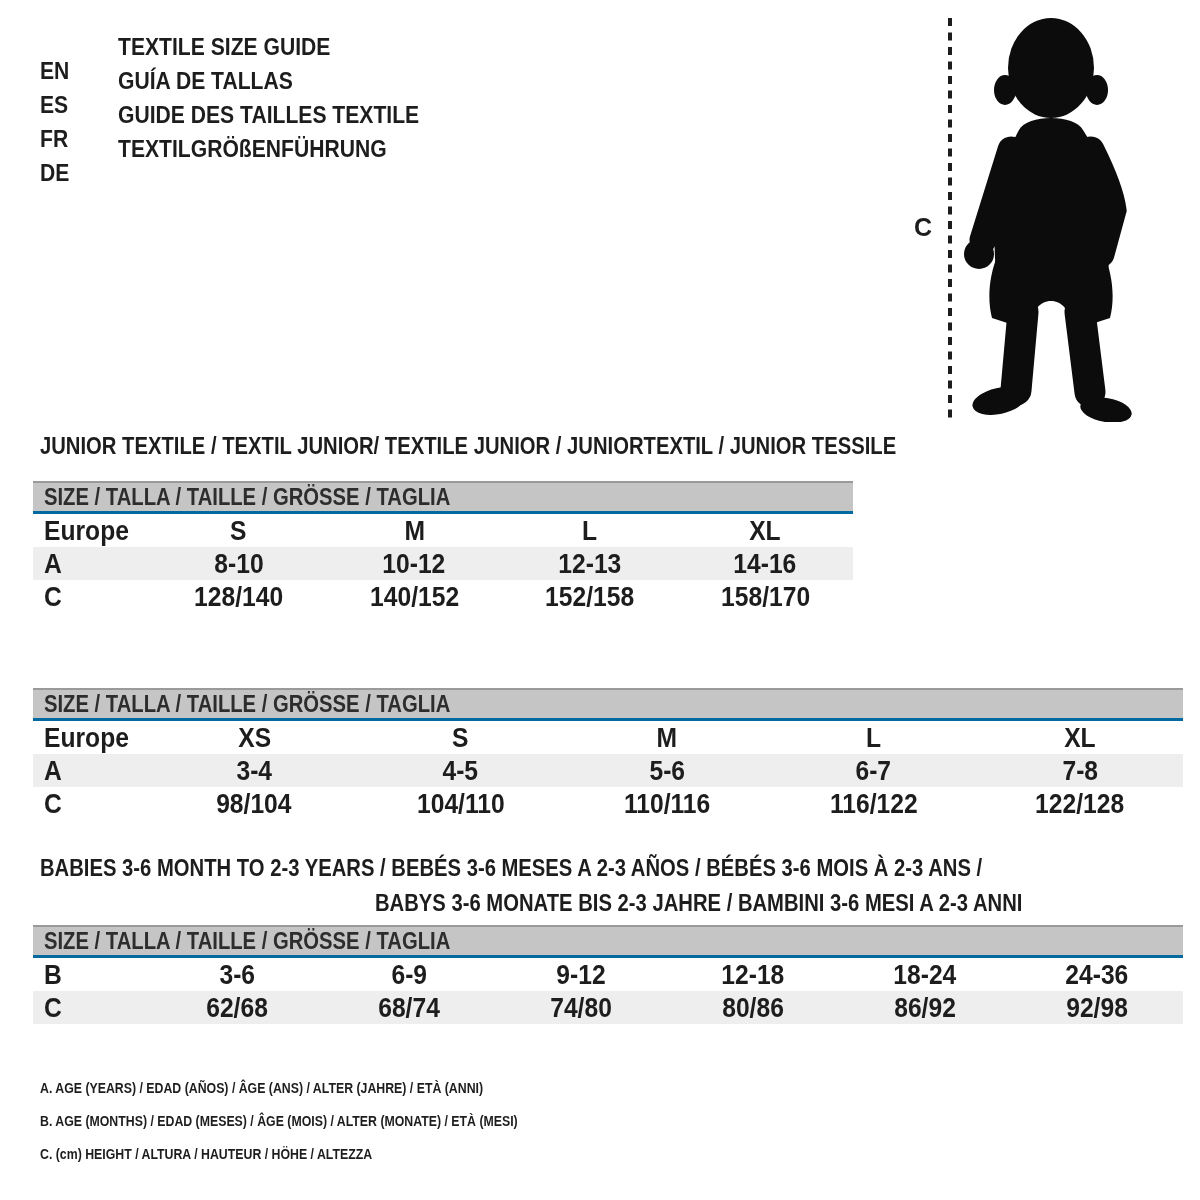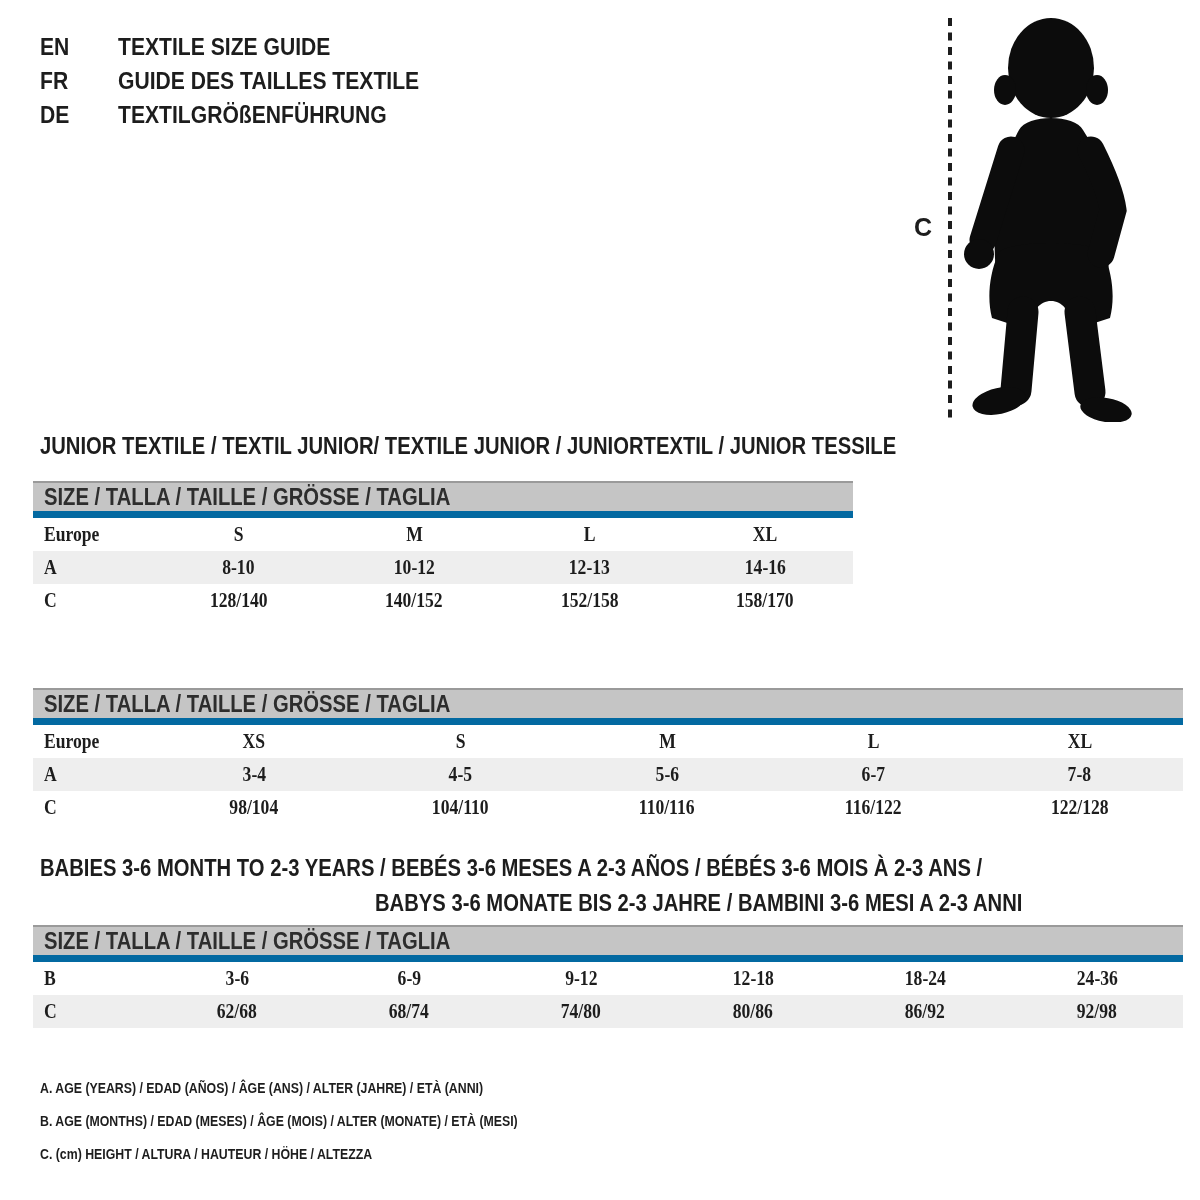--- a/index.html
+++ b/index.html
@@ -6,59 +6,63 @@
   body{width:1200px;height:1200px;font-family:"Liberation Sans",sans-serif;color:#1d1d1d;}
   .canvas{position:relative;width:1200px;height:1200px;background:#ffffff;overflow:hidden;}
 
   
   .cz{display:inline-block;transform:scaleX(.88);transform-origin:0 50%;white-space:nowrap;}
   .czc{display:inline-block;transform:scaleX(.88);transform-origin:50% 50%;white-space:nowrap;}
 
   
   .lang{position:absolute;left:40px;top:30px;font-size:24px;font-weight:bold;}
   .lang-row{height:34px;line-height:34px;display:flex;}
-  .lang-code{width:78px;flex:0 0 78px;}
+  .lang-code{width:78px;flex:0 0 78px;margin-top:24px;}
 
   
   .dashline{position:absolute;left:946px;top:18px;}
   .height-label{position:absolute;left:914px;top:213px;font-size:25px;font-weight:bold;}
   .baby{position:absolute;left:963px;top:14px;}
 
   
   .title{position:absolute;left:40px;font-size:23px;font-weight:bold;white-space:nowrap;text-align:right;}
   .title-sub{font-size:14px;vertical-align:-4px;font-weight:bold;}
   .title-2line{line-height:35px;}
 
   
   .tbl{position:absolute;left:33px;font-weight:bold;}
   .t1{width:820px;}
   .t2,.t3{width:1150px;}
-  .size-bar{background:#c5c5c5;border-top:2px solid #9a9a9a;border-bottom:7px solid #0369a1;
+  .size-bar{background:#c5c5c5;border-top:2px solid #9a9a9a;border-bottom:3px solid #0369a1;
             height:28px;line-height:28px;padding-left:11px;font-size:23px;color:#2d2d2d;}
-  .trow{display:grid;height:33px;align-items:center;font-size:20px;font-family:Liberation Serif, serif;}
+  .trow{display:grid;height:33px;align-items:center;font-size:28px;}
   .t1 .trow{grid-template-columns:118px repeat(4,1fr);}
   .t2 .trow{grid-template-columns:118px repeat(5,1fr);}
   .t3 .trow{grid-template-columns:118px repeat(6,1fr);}
   .cell{text-align:center;}
   .cell.first{text-align:left;padding-left:11px;}
   .alt{background:#eeeeee;}
 
   
   .legend{position:absolute;left:40px;top:1072px;font-size:14px;font-weight:bold;}
   .legend-row{height:33px;line-height:33px;}
 </style>
 </head>
 <body>
 
 <div class="canvas">
 
   <div class="lang">
     <div class="lang-row">
       <span class="lang-code"><span class="cz">EN</span></span>
       <span class="cz">TEXTILE SIZE GUIDE</span>
+    </div>
+    <div class="lang-row">
+      <span class="lang-code"><span class="cz">ES</span></span>
+      <span class="cz">GUÍA DE TALLAS</span>
     </div>
     <div class="lang-row">
       <span class="lang-code"><span class="cz">FR</span></span>
       <span class="cz">GUIDE DES TAILLES TEXTILE</span>
     </div>
     <div class="lang-row">
       <span class="lang-code"><span class="cz">DE</span></span>
       <span class="cz">TEXTILGRÖßENFÜHRUNG</span>
     </div>
   </div>

